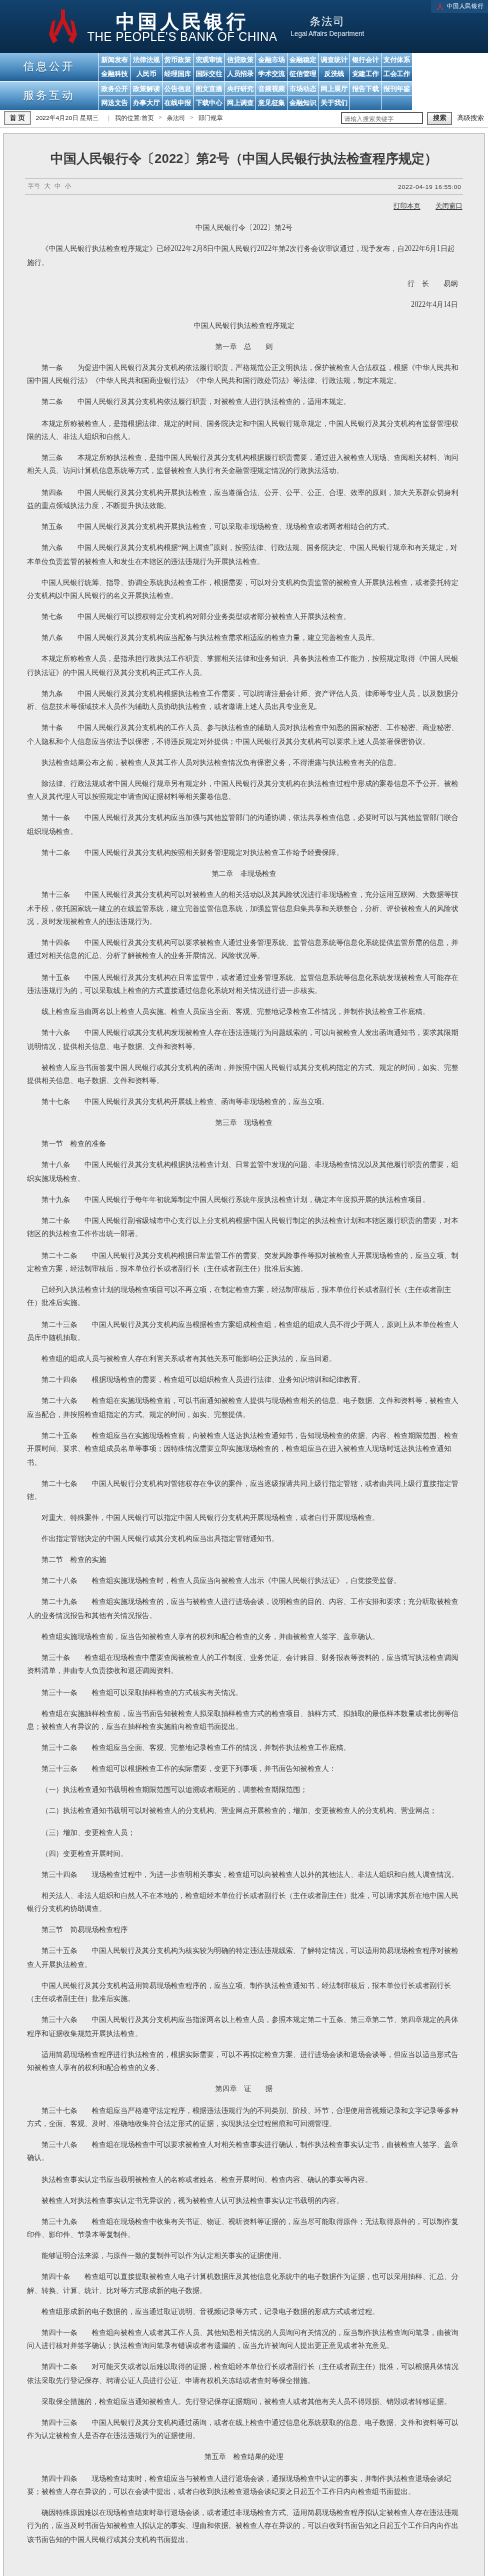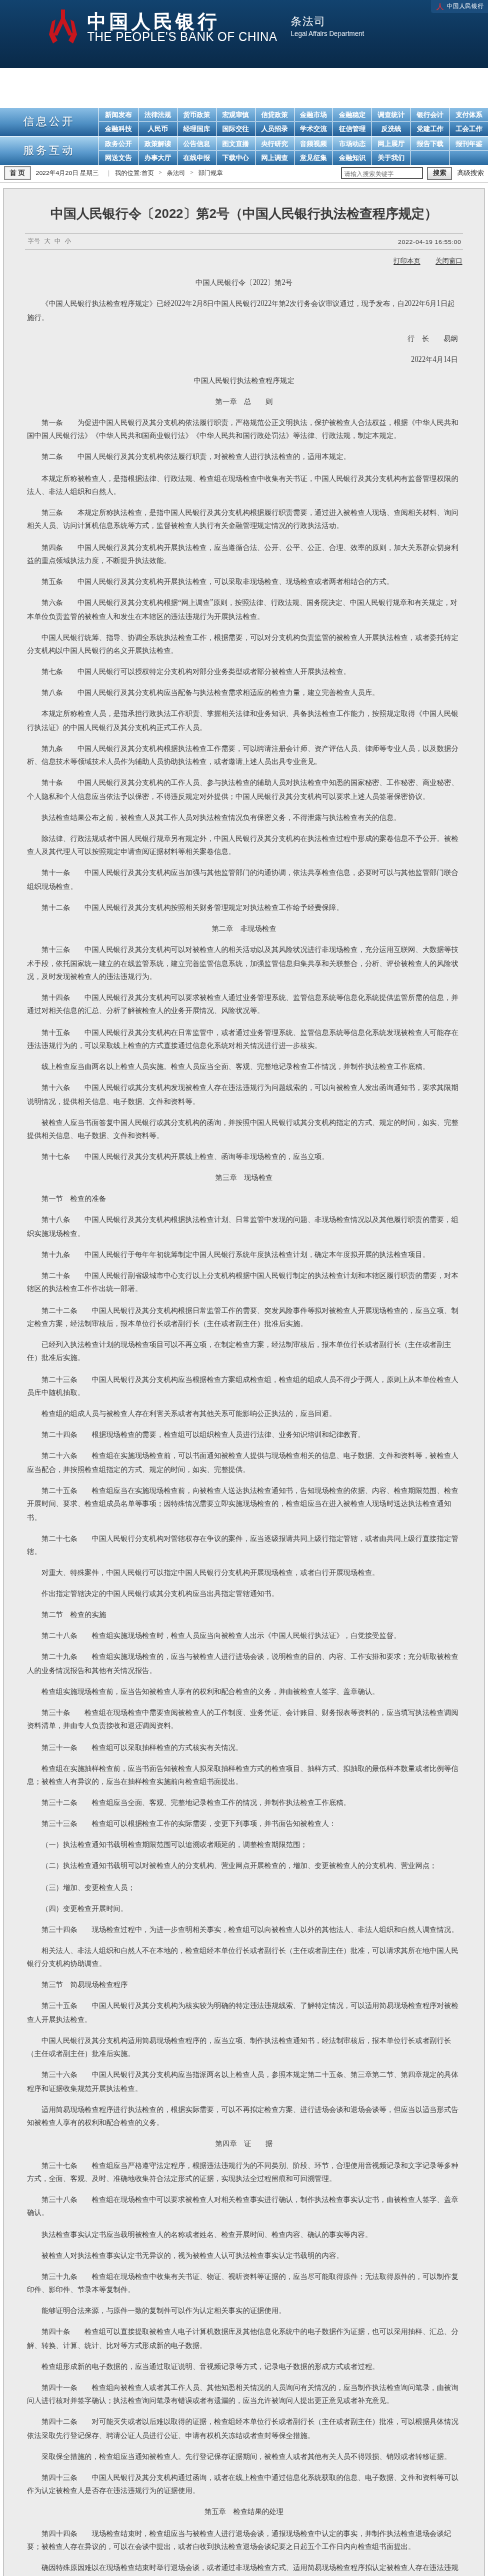--- a/index.html
+++ b/index.html
@@ -1,33 +1,33 @@
 <!DOCTYPE html>
 <html style="font-size:8.2px"><head>
 <meta charset="utf-8">
 <style>
   html,body{margin:0;padding:0;background:#ffffff;}
   body{width:488px;font-family:"Liberation Sans","DejaVu Sans",sans-serif;color:#333;}
 
   
-  .site-header{position:relative;height:68px;background:linear-gradient(180deg,#12436f 0%,#0d3459 55%,#092a49 100%);overflow:hidden;}
+  .site-header{position:relative;height:53px;background:linear-gradient(180deg,#12436f 0%,#0d3459 55%,#092a49 100%);overflow:hidden;text-align:center;}
   .logo-row{position:absolute;left:47px;top:8.2px;display:flex;align-items:center;}
   .emblem{width:32px;height:37px;margin-right:8.2px;}
   .bank-names{display:flex;flex-direction:column;}
   .bank-cn{font-family:"Liberation Serif","DejaVu Serif",serif;font-size:19px;font-weight:bold;color:#fff;letter-spacing:3.1px;line-height:21.6px;white-space:nowrap;}
   .bank-en{font-size:12px;color:#fff;letter-spacing:0.3px;line-height:10.3px;}
   .dept-block{margin-left:13.4px;display:flex;flex-direction:column;justify-content:flex-end;padding-bottom:1px;}
   .dept-cn{font-size:10.8px;color:#fff;line-height:15.5px;letter-spacing:1px;}
   .dept-en{font-size:6.7px;color:#e8eef5;line-height:9.3px;}
   .mini-badge{position:absolute;right:0;top:0;height:13.4px;background:#1b4d7d;border-bottom-left-radius:2.1px;display:flex;align-items:center;padding:0 4.1px 0 5.2px;}
   .mini-badge .mini-mark{color:#d6303a;font-size:7.2px;font-weight:bold;margin-right:3.1px;font-family:"Liberation Serif",serif;}
   .mini-badge .mini-text{color:#fff;font-size:5.7px;letter-spacing:0.5px;white-space:nowrap;}
 
   
-  .main-nav{width:488px;margin-top:40px;}
+  .main-nav{width:412px;}
   .nav-band{display:flex;}
   .band1{background:linear-gradient(180deg,#8abee5 0%,#4f90c4 55%,#235f97 100%);}
   .band2{border-top:1px solid #ddeefa;background:linear-gradient(180deg,#a5d1ee 0%,#5b9acd 55%,#28699f 100%);}
   .nav-label{width:98px;display:flex;align-items:center;justify-content:center;color:#fff;font-size:10.8px;letter-spacing:2.1px;text-shadow:0 0.5px 1px rgba(0,0,0,.35);border-right:0.5px solid rgba(255,255,255,.55);cursor:pointer;}
   .nav-items{flex:1;display:flex;flex-direction:column;}
   .nav-row{display:grid;grid-template-columns:repeat(10,1fr);height:13.4px;}
   .nav-row.first{border-bottom:0.5px solid rgba(255,255,255,.5);}
   .nav-cell{height:13.4px;line-height:13.4px;text-align:center;color:#fff;font-size:6.7px;font-weight:bold;white-space:nowrap;overflow:hidden;cursor:pointer;}
   .nav-cell + .nav-cell{border-left:0.5px solid rgba(255,255,255,.55);}
   .nav-cell.empty{cursor:default;}
@@ -182,21 +182,21 @@
 
   <div class="doc">
       <p class="center">中国人民银行令〔2022〕第2号</p>
       <p class="indent">《中国人民银行执法检查程序规定》已经2022年2月8日中国人民银行2022年第2次行务会议审议通过，现予发布，自2022年6月1日起施行。</p>
       <p class="right">行　长　　易纲</p>
       <p class="right">2022年4月14日</p>
       <p class="center">中国人民银行执法检查程序规定</p>
       <p class="center">第一章　总　　则</p>
       <p class="indent">第一条　　为促进中国人民银行及其分支机构依法履行职责，严格规范公正文明执法，保护被检查人合法权益，根据《中华人民共和国中国人民银行法》《中华人民共和国商业银行法》《中华人民共和国行政处罚法》等法律、行政法规，制定本规定。</p>
       <p class="indent">第二条　　中国人民银行及其分支机构依法履行职责，对被检查人进行执法检查的，适用本规定。</p>
-      <p class="indent">本规定所称被检查人，是指根据法律、行政法规、检查组在现场检查中收集有关书证，中国人民银行及其分支机构有监督管理权限的法人、非法人组织和自然人。</p>
+      <p class="indent">本规定所称被检查人，是指根据法律、规定的时间、国务院决定和中国人民银行规章规定，中国人民银行及其分支机构有监督管理权限的法人、非法人组织和自然人。</p>
       <p class="indent">第三条　　本规定所称执法检查，是指中国人民银行及其分支机构根据履行职责需要，通过进入被检查人现场、查阅相关材料、询问相关人员、访问计算机信息系统等方式，监督被检查人执行有关金融管理规定情况的行政执法活动。</p>
       <p class="indent">第四条　　中国人民银行及其分支机构开展执法检查，应当遵循合法、公开、公平、公正、合理、效率的原则，加大关系群众切身利益的重点领域执法力度，不断提升执法效能。</p>
       <p class="indent">第五条　　中国人民银行及其分支机构开展执法检查，可以采取非现场检查、现场检查或者两者相结合的方式。</p>
       <p class="indent">第六条　　中国人民银行及其分支机构根据“网上调查”原则，按照法律、行政法规、国务院决定、中国人民银行规章和有关规定，对本单位负责监管的被检查人和发生在本辖区的违法违规行为开展执法检查。</p>
       <p class="indent">中国人民银行统筹、指导、协调全系统执法检查工作，根据需要，可以对分支机构负责监管的被检查人开展执法检查，或者委托特定分支机构以中国人民银行的名义开展执法检查。</p>
       <p class="indent">第七条　　中国人民银行可以授权特定分支机构对部分业务类型或者部分被检查人开展执法检查。</p>
       <p class="indent">第八条　　中国人民银行及其分支机构应当配备与执法检查需求相适应的检查力量，建立完善检查人员库。</p>
       <p class="indent">本规定所称检查人员，是指承担行政执法工作职责、掌握相关法律和业务知识、具备执法检查工作能力，按照规定取得《中国人民银行执法证》的中国人民银行及其分支机构正式工作人员。</p>
       <p class="indent">第九条　　中国人民银行及其分支机构根据执法检查工作需要，可以聘请注册会计师、资产评估人员、律师等专业人员，以及数据分析、信息技术等领域技术人员作为辅助人员协助执法检查，或者邀请上述人员出具专业意见。</p>
       <p class="indent">第十条　　中国人民银行及其分支机构的工作人员、参与执法检查的辅助人员对执法检查中知悉的国家秘密、工作秘密、商业秘密、个人隐私和个人信息应当依法予以保密，不得违反规定对外提供；中国人民银行及其分支机构可以要求上述人员签署保密协议。</p>

